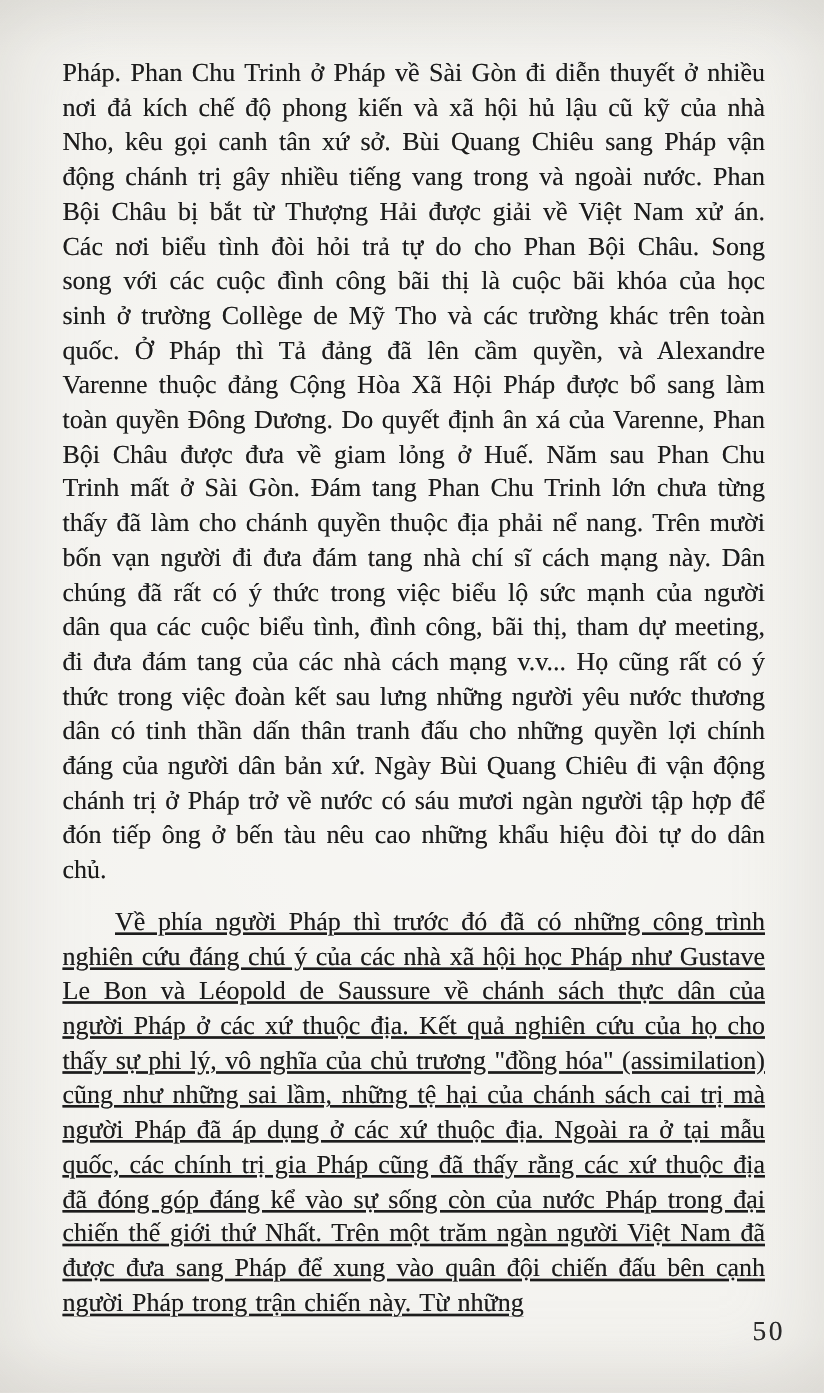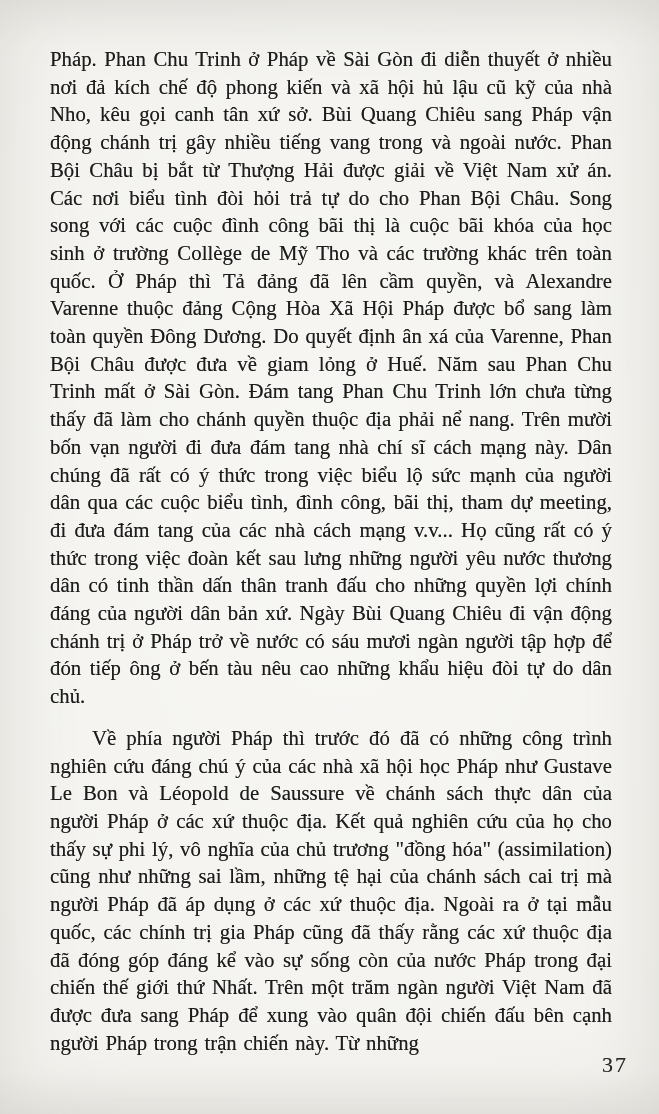--- a/index.html
+++ b/index.html
@@ -34,33 +34,34 @@
     text-align: justify;
     text-shadow: 0 0 0.5px rgba(20,20,20,0.55);
     word-spacing: 1.5px;
   }
   .para {
     margin: 14px;
     padding: 0;
   }
   .para.indent {
     text-indent: 42px;
+    text-decoration: underline;
   }
   .page-number {
     position: absolute;
     right: 31px;
     top: 1052px;
     color: #2a2a2a;
     font-size: 22px;
     letter-spacing: 2px;
     text-shadow: 0 0 0.5px rgba(20,20,20,0.5);
   }
 </style>
 </head>
 <body>
 
 <div class="page">
   <div class="text-block">
     <p class="para">Pháp. Phan Chu Trinh ở Pháp về Sài Gòn đi diễn thuyết ở nhiều nơi đả kích chế độ phong kiến và xã hội hủ lậu cũ kỹ của nhà Nho, kêu gọi canh tân xứ sở. Bùi Quang Chiêu sang Pháp vận động chánh trị gây nhiều tiếng vang trong và ngoài nước. Phan Bội Châu bị bắt từ Thượng Hải được giải về Việt Nam xử án. Các nơi biểu tình đòi hỏi trả tự do cho Phan Bội Châu. Song song với các cuộc đình công bãi thị là cuộc bãi khóa của học sinh ở trường Collège de Mỹ Tho và các trường khác trên toàn quốc. Ở Pháp thì Tả đảng đã lên cầm quyền, và Alexandre Varenne thuộc đảng Cộng Hòa Xã Hội Pháp được bổ sang làm toàn quyền Đông Dương. Do quyết định ân xá của Varenne, Phan Bội Châu được đưa về giam lỏng ở Huế. Năm sau Phan Chu Trinh mất ở Sài Gòn. Đám tang Phan Chu Trinh lớn chưa từng thấy đã làm cho chánh quyền thuộc địa phải nể nang. Trên mười bốn vạn người đi đưa đám tang nhà chí sĩ cách mạng này. Dân chúng đã rất có ý thức trong việc biểu lộ sức mạnh của người dân qua các cuộc biểu tình, đình công, bãi thị, tham dự meeting, đi đưa đám tang của các nhà cách mạng v.v... Họ cũng rất có ý thức trong việc đoàn kết sau lưng những người yêu nước thương dân có tinh thần dấn thân tranh đấu cho những quyền lợi chính đáng của người dân bản xứ. Ngày Bùi Quang Chiêu đi vận động chánh trị ở Pháp trở về nước có sáu mươi ngàn người tập hợp để đón tiếp ông ở bến tàu nêu cao những khẩu hiệu đòi tự do dân chủ.</p>
     <p class="para indent">Về phía người Pháp thì trước đó đã có những công trình nghiên cứu đáng chú ý của các nhà xã hội học Pháp như Gustave Le Bon và Léopold de Saussure về chánh sách thực dân của người Pháp ở các xứ thuộc địa. Kết quả nghiên cứu của họ cho thấy sự phi lý, vô nghĩa của chủ trương "đồng hóa" (assimilation) cũng như những sai lầm, những tệ hại của chánh sách cai trị mà người Pháp đã áp dụng ở các xứ thuộc địa. Ngoài ra ở tại mẫu quốc, các chính trị gia Pháp cũng đã thấy rằng các xứ thuộc địa đã đóng góp đáng kể vào sự sống còn của nước Pháp trong đại chiến thế giới thứ Nhất. Trên một trăm ngàn người Việt Nam đã được đưa sang Pháp để xung vào quân đội chiến đấu bên cạnh người Pháp trong trận chiến này. Từ những</p>
   </div>
-  <div class="page-number">37</div>
+  <div class="page-number">50</div>
 </div>
 
 </body></html>

